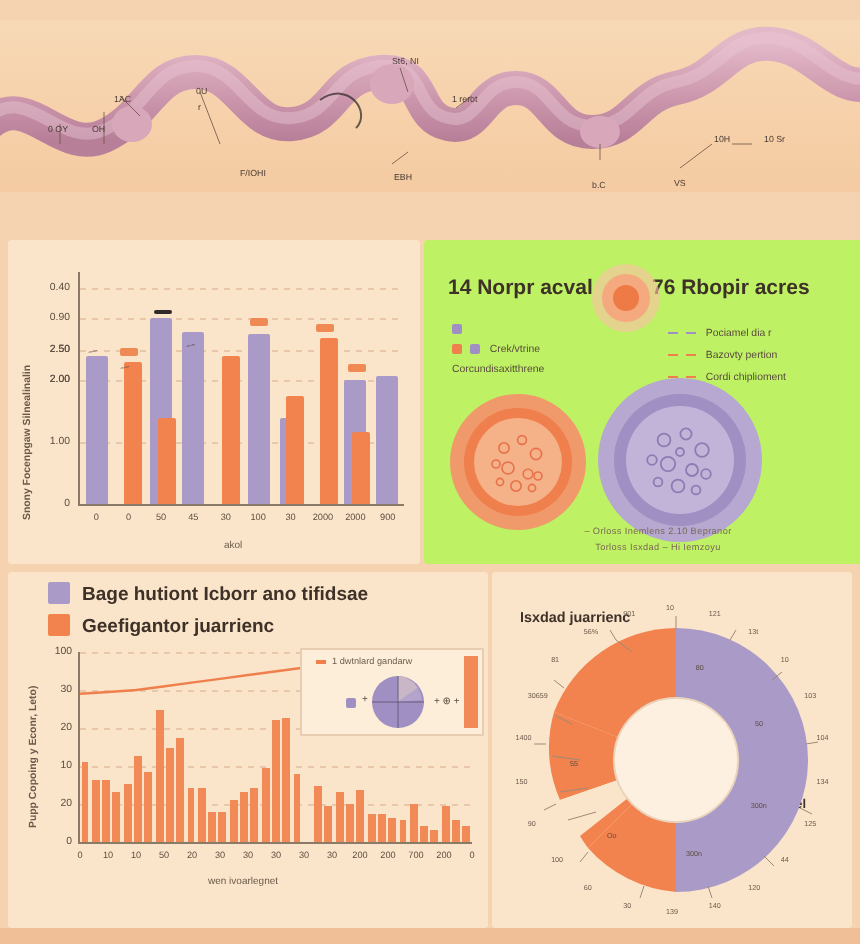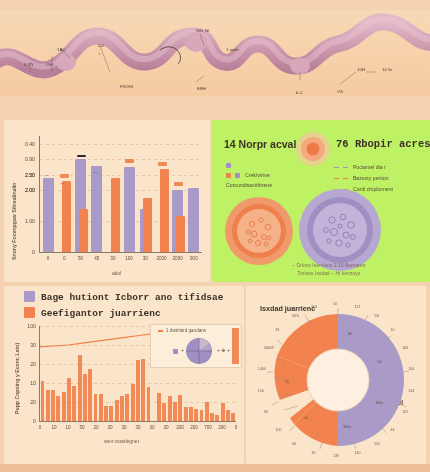--- a/index.html
+++ b/index.html
@@ -53,21 +53,21 @@
     margin-right:3px;}
   .dash.p{background:#9f8fc2;}
   .dash.o{background:#ef7f4c;}
   .cellsvg{position:absolute;}
   .caption{position:absolute;font-size:4.6px;color:#7a6656;text-align:center;
     width:100%;left:0;letter-spacing:.2px;}
 
   
   #histPanel{left:4px;top:286px;width:240px;height:178px;background:#fbe5ca;}
   .legTop{position:absolute;font-size:9.5px;color:#3d3128;font-weight:bold;
-    white-space:nowrap;font-family:Liberation Mono, monospace;}
+    white-space:nowrap;}
   .legBox{display:inline-block;width:11px;height:11px;border-radius:1px;
     vertical-align:-2px;margin-right:6px;}
   .legBox.p{background:#a99ac7;}
   .legBox.o{background:#f2834f;}
   .hbar{position:absolute;bottom:0;background:#f28a58;}
   .inset{position:absolute;background:#fdeeda;border:1px solid #e7cdb2;}
   .insetLeg{position:absolute;font-size:4.6px;color:#6d5b4c;white-space:nowrap;}
 
   
   #donutPanel{left:246px;top:286px;width:180px;height:178px;background:#fbe5ca;}
@@ -189,21 +189,21 @@
         <div class="tickX" style="left: 116.1px; top: 136px;">100</div>
         <div class="tickX" style="left: 132.3px; top: 136px;">30</div>
         <div class="tickX" style="left: 148.5px; top: 136px;">2000</div>
         <div class="tickX" style="left: 164.7px; top: 136px;">2000</div>
         <div class="tickX" style="left: 180.9px; top: 136px;">900</div>
       </div>
   </div>
 
   <div class="panel" id="cellPanel">
     <div class="cellTitle" style="left:12px;top:18px;">14 Norpr acval</div>
-    <div class="cellTitle" style="left:124px;top:18px;font-family:Liberation Mono, monospace;">76 Rbopir acres</div>
+    <div class="cellTitle" style="left:114px;top:18px;">76 Rbopir acres</div>
 
     <svg class="cellsvg" style="left:82px;top:10px;" width="38" height="38" viewBox="0 0 38 38">
       <circle cx="19" cy="19" r="17" fill="#f7c2a2" opacity=".65"></circle>
       <circle cx="19" cy="19" r="12" fill="#f4a97e"></circle>
       <circle cx="19" cy="19" r="6.5" fill="#ee7a46"></circle>
     </svg>
 
     <div class="legRow" style="left:14px;top:42px;">
       <span class="sw p"></span>
       <span></span>

